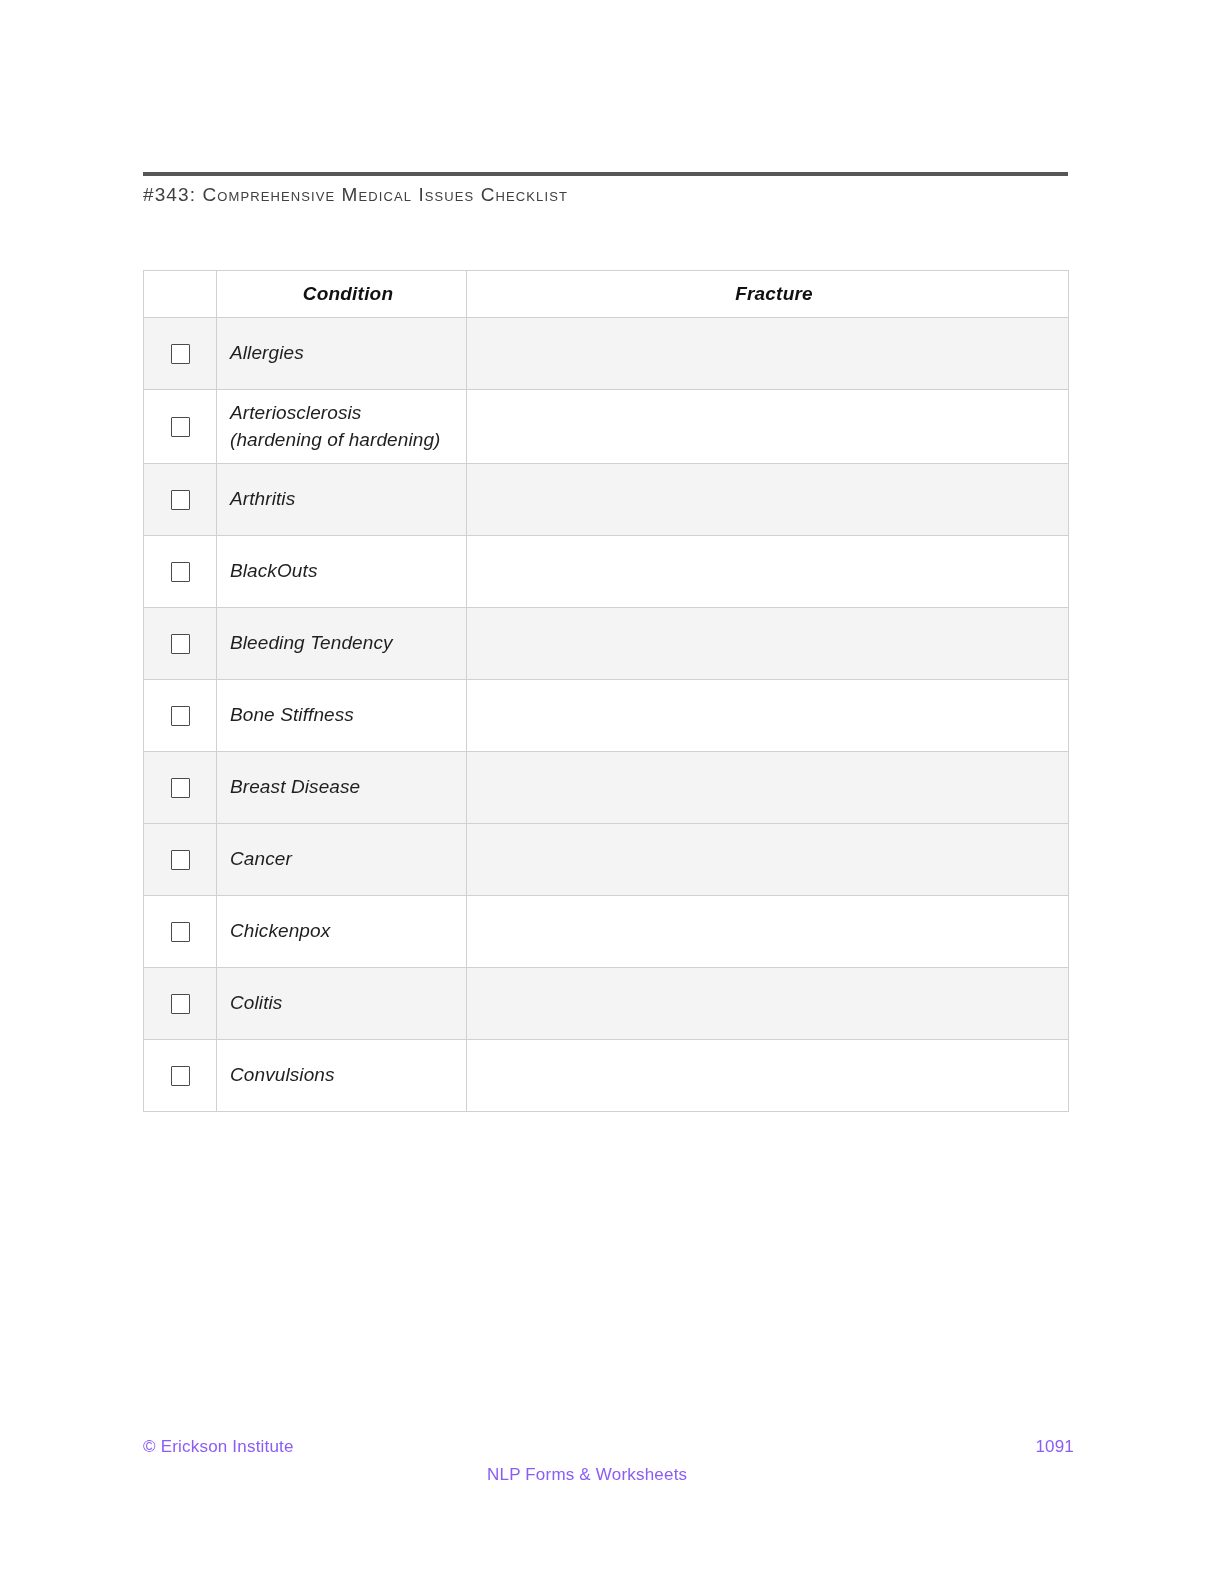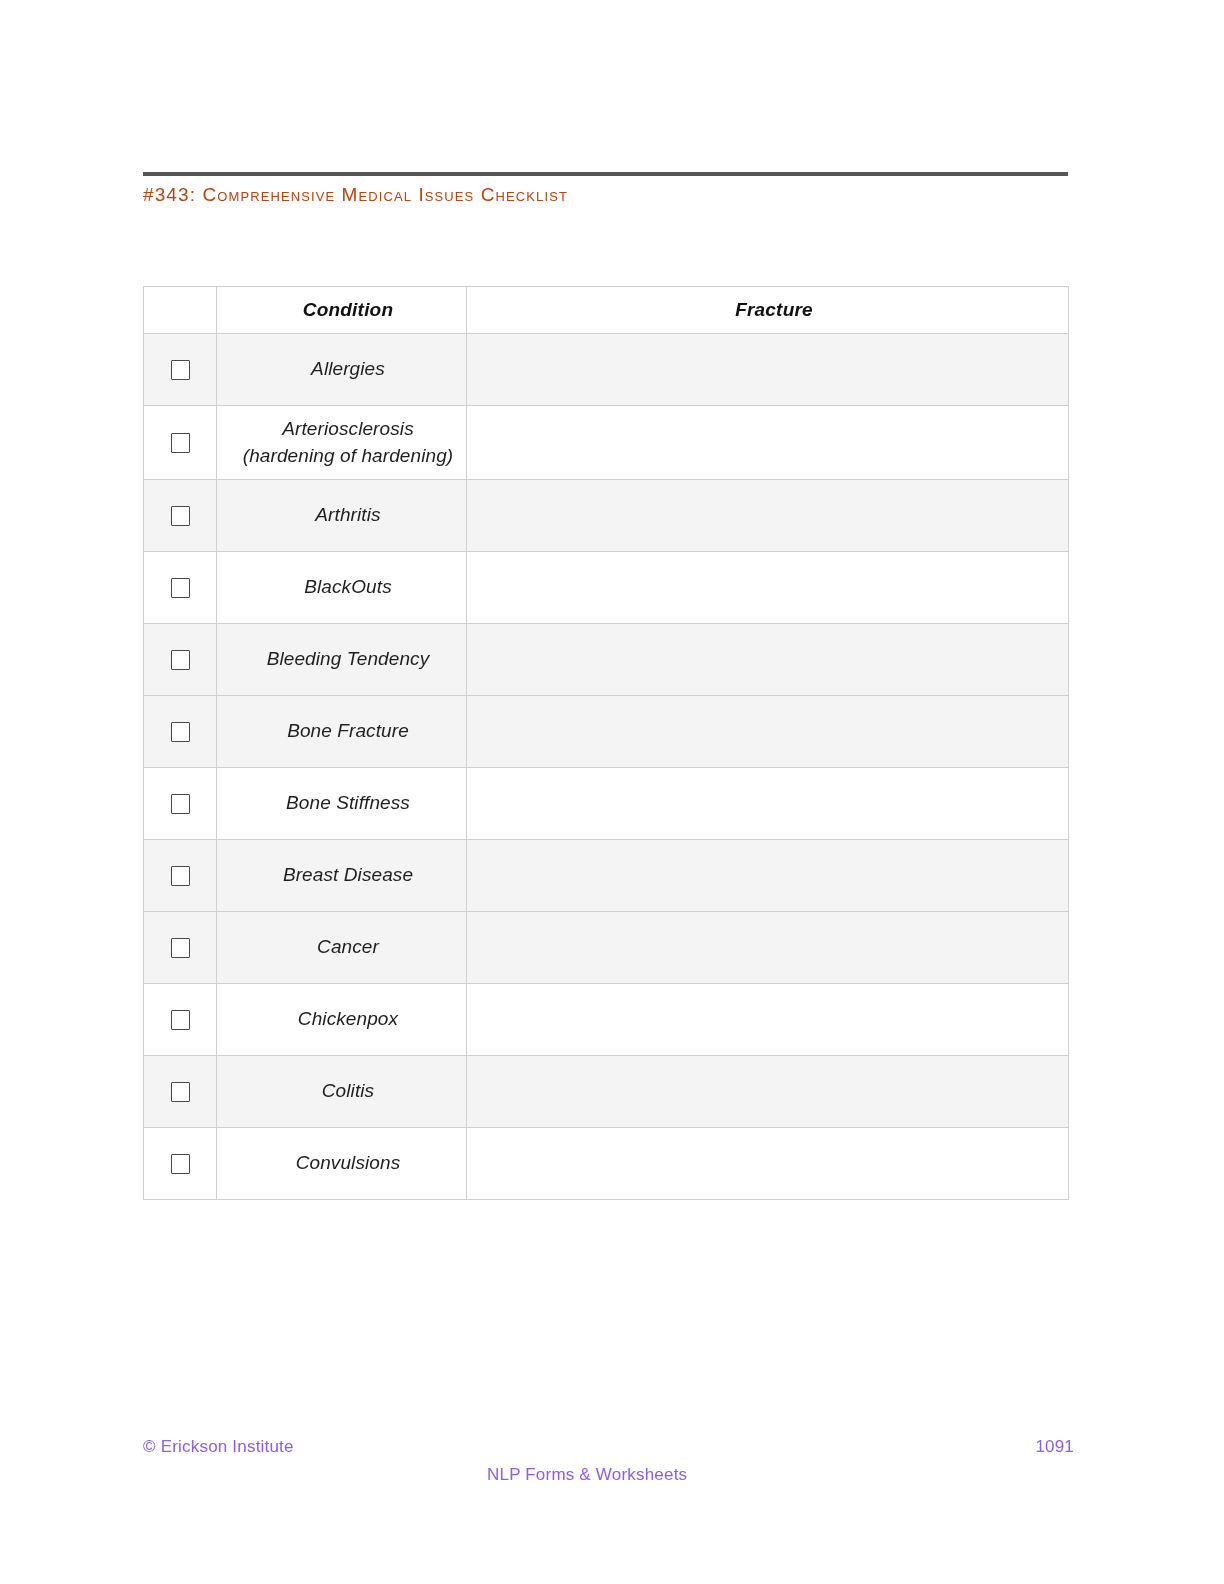--- a/index.html
+++ b/index.html
@@ -33,34 +33,33 @@
     height: 4px;
     background: #565656;
   }
   .doc-title {
     position: absolute;
     left: 143px;
     top: 184px;
     font-size: 19px;
     font-variant: small-caps;
     letter-spacing: 1.1px;
-    color: #c2410c;
+    color: #404040;
     white-space: nowrap;
     font-weight: 400;
   }
 
   
   .checklist-table {
     position: absolute;
     left: 143px;
     top: 270px;
     width: 925px;
     border-collapse: collapse;
     table-layout: fixed;
-    margin-top: 16px;
   }
   .checklist-table col.c-check { width: 73px; }
   .checklist-table col.c-cond  { width: 250px; }
   .checklist-table col.c-comm  { width: 602px; }
 
   .checklist-table th,
   .checklist-table td {
     border: 1px solid #d0d0d0;
     padding: 0;
     vertical-align: middle;
@@ -95,21 +94,20 @@
     display: inline-block;
     width: 17px;
     height: 18px;
     border: 1.6px solid #4a4a4a;
     background: #ffffff;
     border-radius: 1px;
     vertical-align: middle;
   }
   .cell-cond {
     padding-left: 13px !important;
-    text-align: center;
   }
   .cond-label {
     font-size: 19px;
     font-style: italic;
     color: #1f1f1f;
     line-height: 1.42;
     letter-spacing: 0.1px;
     white-space: pre-line;
   }
   .cell-comments { }
@@ -211,29 +209,20 @@
         </tr>
         <tr class="shaded">
           <td class="cell-check"><span class="checkbox"></span></td>
           <td class="cell-cond">
             <div class="cond-label">Bleeding Tendency</div>
           </td>
           <td class="cell-comments">
             <div class="cond-label"></div>
           </td>
         </tr>
-        <tr class="shaded">
-          <td class="cell-check"><span class="checkbox"></span></td>
-          <td class="cell-cond">
-            <div class="cond-label">Bone Fracture</div>
-          </td>
-          <td class="cell-comments">
-            <div class="cond-label"></div>
-          </td>
-        </tr>
         <tr class="plain">
           <td class="cell-check"><span class="checkbox"></span></td>
           <td class="cell-cond">
             <div class="cond-label">Bone Stiffness</div>
           </td>
           <td class="cell-comments">
             <div class="cond-label"></div>
           </td>
         </tr>
         <tr class="shaded">

